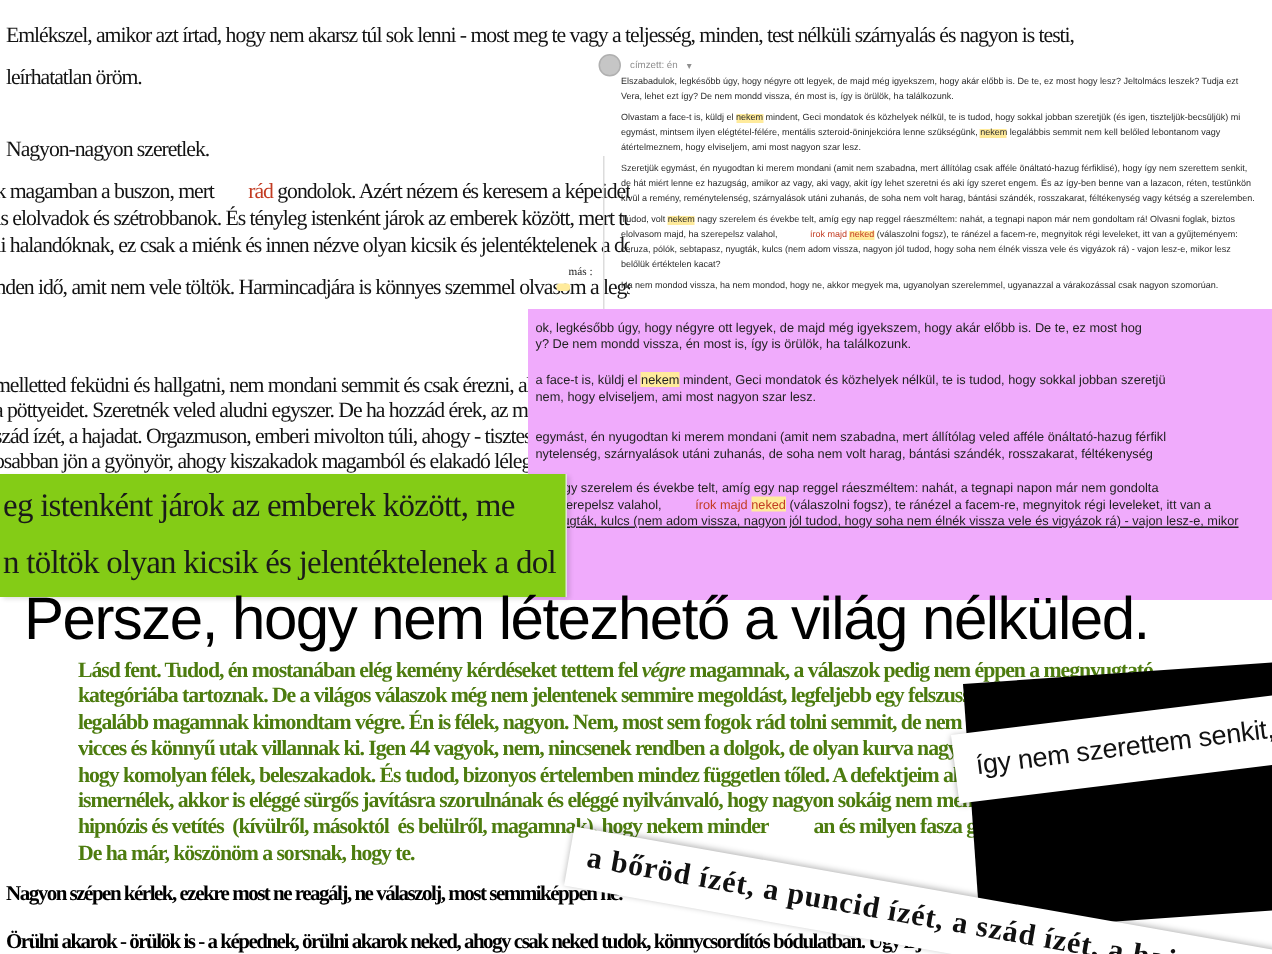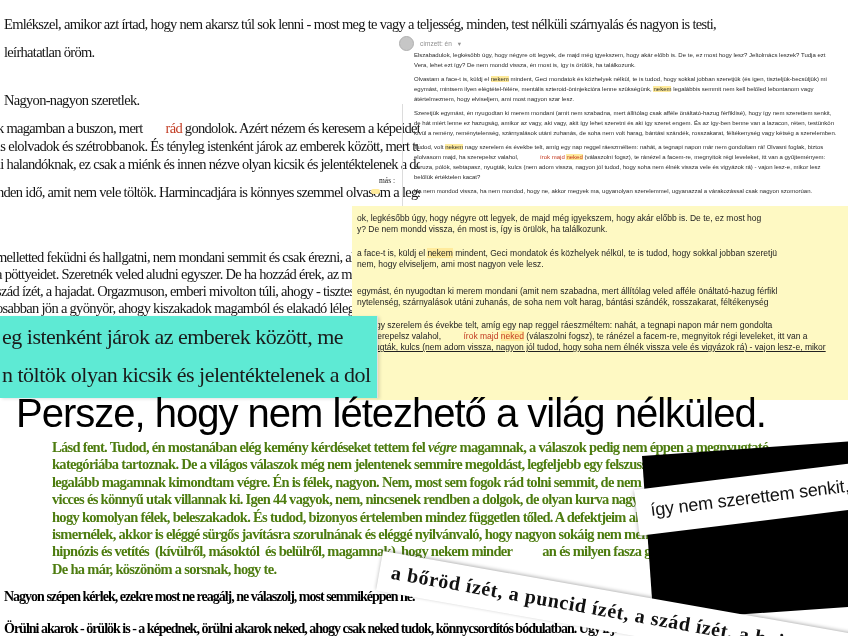--- a/index.html
+++ b/index.html
@@ -17,25 +17,25 @@
   .u{text-decoration:underline;}
   
   #email-bg{position:absolute;left:420px;top:33px;width:428px;height:176px;background:#fff;z-index:2;}
   #email-divider{position:absolute;left:402px;top:104px;width:1px;height:104px;background:#dcdcdc;z-index:3;}
   #email-header{position:absolute;left:399px;top:36px;display:flex;align-items:center;gap:6px;z-index:3;}
   #email-avatar{width:13px;height:13px;border-radius:50%;background:#c6c6c6;border:1px solid #b0b0b0;}
   .email-hdr-txt{font:6.5px "Liberation Sans",sans-serif;color:#8f8f8f;white-space:pre;}
   #email-body{position:absolute;left:414px;top:50px;width:424px;z-index:3;}
   .email-p{font:6px/10px "Liberation Sans",sans-serif;color:#2b2b2b;margin:0 0 4px 0;}
   
-  #medium{position:absolute;left:352px;top:206px;width:496px;height:194px;background:#fef9c3;
+  #medium{position:absolute;left:352px;top:206px;width:496px;height:194px;background:#f0abfc;
           overflow:hidden;padding:7px 0 0 5px;box-sizing:border-box;z-index:3;}
   .m-line{white-space:pre;height:11px;font:8.5px/11px "Liberation Sans",sans-serif;color:#222;}
   
-  #zoombox{position:absolute;left:0;top:316px;width:377px;height:82px;background:#5eead4;overflow:hidden;
+  #zoombox{position:absolute;left:0;top:316px;width:377px;height:82px;background:#84cc16;overflow:hidden;
            border-right:1px solid #e0e0e0;box-shadow:2px 1px 3px rgba(0,0,0,0.12);z-index:4;}
   .z-line{position:absolute;white-space:pre;font:22px/26px "Liberation Serif",serif;
           letter-spacing:-0.5px;color:#1a1a1a;}
   
   #headline{position:absolute;left:16px;top:391px;white-space:pre;z-index:5;
             font:400 40px/44px "Liberation Sans",sans-serif;letter-spacing:-1px;color:#000;}
   
   #boldpara{position:absolute;left:4px;top:439px;width:844px;z-index:5;}
   .b-line{white-space:pre;height:17.4px;font:bold 14.5px/17.4px "Liberation Serif",serif;
           letter-spacing:-0.7px;color:#4d7c0f;margin-left:48px;}
@@ -89,21 +89,21 @@
     <div class="email-p">Szeretjük egymást, én nyugodtan ki merem mondani (amit nem szabadna, mert állítólag csak afféle önáltató-hazug férfiklisé), hogy így nem szerettem senkit, de hát miért lenne ez hazugság, amikor az vagy, aki vagy, akit így lehet szeretni és aki így szeret engem. És az így-ben benne van a lazacon, réten, testünkön kívül a remény, reménytelenség, szárnyalások utáni zuhanás, de soha nem volt harag, bántási szándék, rosszakarat, féltékenység vagy kétség a szerelemben.</div>
     <div class="email-p">Tudod, volt <span class="hl">nekem</span> nagy szerelem és évekbe telt, amíg egy nap reggel ráeszméltem: nahát, a tegnapi napon már nem gondoltam rá! Olvasni foglak, biztos elolvasom majd, ha szerepelsz valahol, <span class="red">írok majd</span> <span class="redhl">neked</span> (válaszolni fogsz), te ránézel a facem-re, megnyitok régi leveleket, itt van a gyűjteményem: ceruza, pólók, sebtapasz, nyugták, kulcs (nem adom vissza, nagyon jól tudod, hogy soha nem élnék vissza vele és vigyázok rá) - vajon lesz-e, mikor lesz belőlük értéktelen kacat?</div>
     <div class="email-p">Ha nem mondod vissza, ha nem mondod, hogy ne, akkor megyek ma, ugyanolyan szerelemmel, ugyanazzal a várakozással csak nagyon szomorúan.</div>
   </div>
 
 <div id="medium">
     <div class="m-line">ok, legkésőbb úgy, hogy négyre ott legyek, de majd még igyekszem, hogy akár előbb is. De te, ez most hog</div>
     <div class="m-line">y? De nem mondd vissza, én most is, így is örülök, ha találkozunk.</div>
     <div style="height: 13px;"></div>
     <div class="m-line">a face-t is, küldj el <span class="hl">nekem</span> mindent, Geci mondatok és közhelyek nélkül, te is tudod, hogy sokkal jobban szeretjü</div>
-    <div class="m-line">nem, hogy elviseljem, ami most nagyon vele lesz.</div>
+    <div class="m-line">nem, hogy elviseljem, ami most nagyon szar lesz.</div>
     <div style="height: 16px;"></div>
     <div class="m-line">egymást, én nyugodtan ki merem mondani (amit nem szabadna, mert állítólag veled afféle önáltató-hazug férfikl</div>
     <div class="m-line">nytelenség, szárnyalások utáni zuhanás, de soha nem volt harag, bántási szándék, rosszakarat, féltékenység</div>
     <div style="height: 12px;"></div>
     <div class="m-line"><span class="hl">m</span> nagy szerelem és évekbe telt, amíg egy nap reggel ráeszméltem: nahát, a tegnapi napon már nem gondolta</div>
     <div class="m-line">ha szerepelsz valahol, <span class="red">írok majd</span> <span class="redhl">neked</span> (válaszolni fogsz), te ránézel a facem-re, megnyitok régi leveleket, itt van a</div>
     <div class="m-line u">z, nyugták, kulcs (nem adom vissza, nagyon jól tudod, hogy soha nem élnék vissza vele és vigyázok rá) - vajon lesz-e, mikor</div>
     <div class="m-line u">?</div>
   </div>
 

